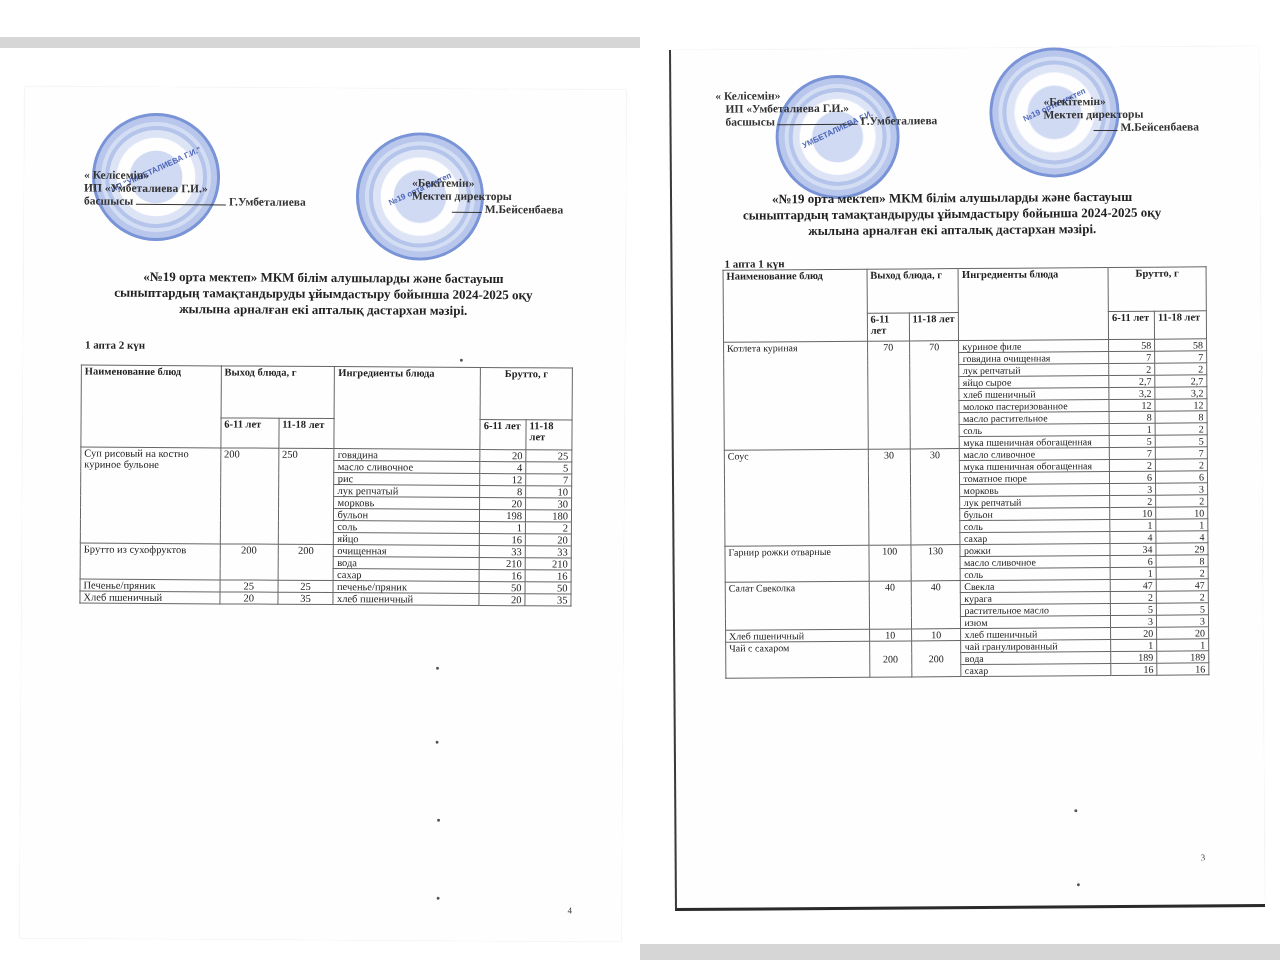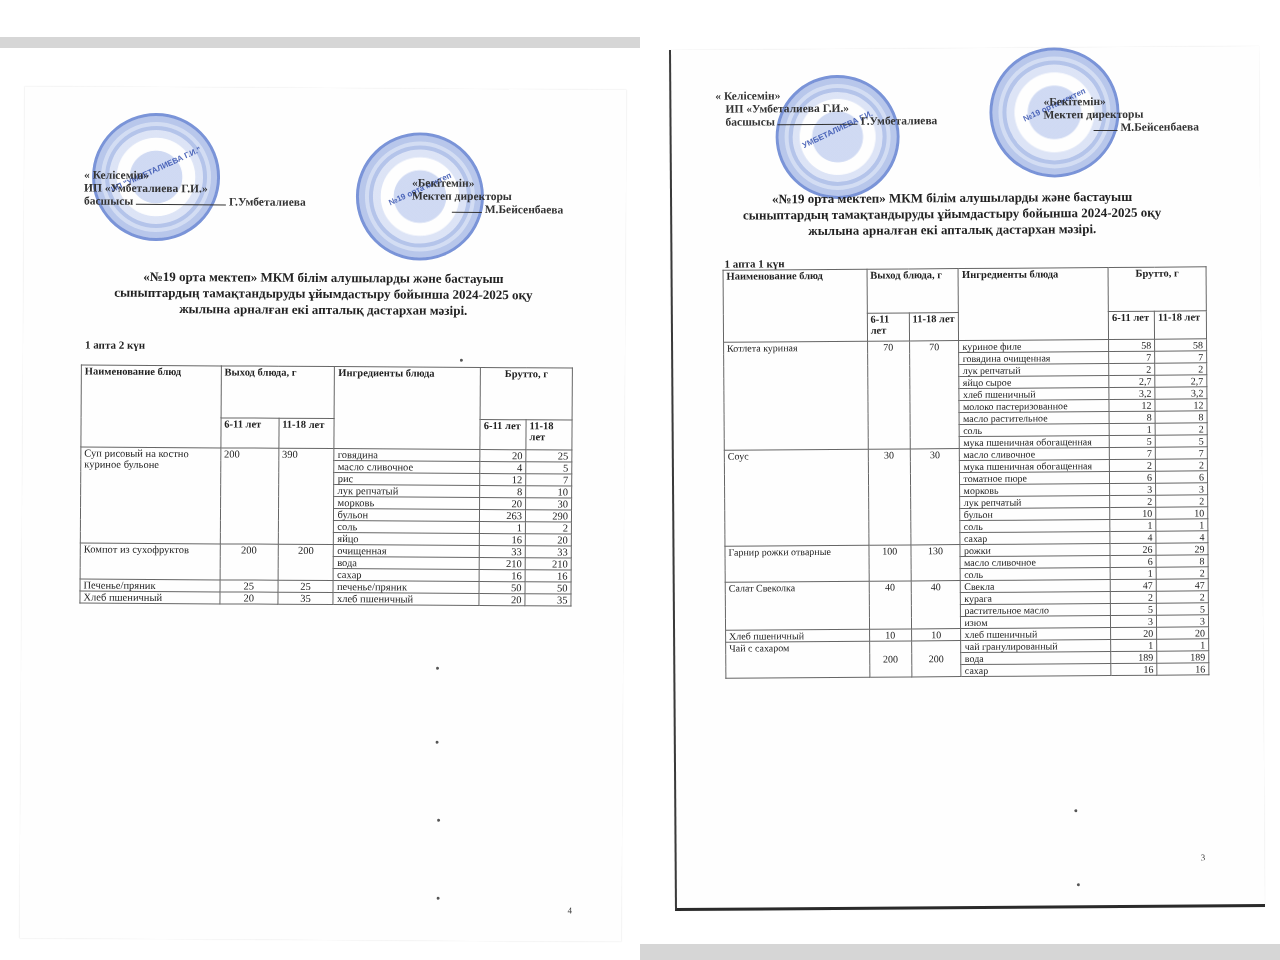--- a/index.html
+++ b/index.html
@@ -94,21 +94,21 @@
     <tr style="height:30px;">
       <th>6-11 лет</th>
       <th>11-18 лет</th>
       <th>6-11 лет</th>
       <th>11-18 лет</th>
     </tr>
 
     <tr>
       <td rowspan="8">Суп рисовый на костно куриное бульоне</td>
       <td rowspan="8">200</td>
-      <td rowspan="8">390</td>
+      <td rowspan="8">250</td>
       <td>говядина</td>
       <td class="num">20</td>
       <td class="num">25</td>
     </tr>
     <tr>
           <td>масло сливочное</td>
           <td class="num">4</td>
           <td class="num">5</td>
         </tr>
     <tr>
@@ -121,36 +121,36 @@
           <td class="num">8</td>
           <td class="num">10</td>
         </tr>
     <tr>
           <td>морковь</td>
           <td class="num">20</td>
           <td class="num">30</td>
         </tr>
     <tr>
           <td>бульон</td>
-          <td class="num">263</td>
-          <td class="num">290</td>
+          <td class="num">198</td>
+          <td class="num">180</td>
         </tr>
     <tr>
           <td>соль</td>
           <td class="num">1</td>
           <td class="num">2</td>
         </tr>
     <tr>
           <td>яйцо</td>
           <td class="num">16</td>
           <td class="num">20</td>
         </tr>
 
     <tr>
-      <td rowspan="3">Компот из сухофруктов</td>
+      <td rowspan="3">Брутто из сухофруктов</td>
       <td rowspan="3" class="c">200</td>
       <td rowspan="3" class="c">200</td>
       <td>очищенная</td>
       <td class="num">33</td>
       <td class="num">33</td>
     </tr>
     <tr>
           <td>вода</td>
           <td class="num">210</td>
           <td class="num">210</td>
@@ -335,21 +335,21 @@
           <td>сахар</td>
           <td class="num">4</td>
           <td class="num">4</td>
         </tr>
 
     <tr>
       <td rowspan="3">Гарнир рожки отварные</td>
       <td rowspan="3" class="c">100</td>
       <td rowspan="3" class="c">130</td>
       <td>рожки</td>
-      <td class="num">26</td>
+      <td class="num">34</td>
       <td class="num">29</td>
     </tr>
     <tr>
           <td>масло сливочное</td>
           <td class="num">6</td>
           <td class="num">8</td>
         </tr>
     <tr>
           <td>соль</td>
           <td class="num">1</td>

